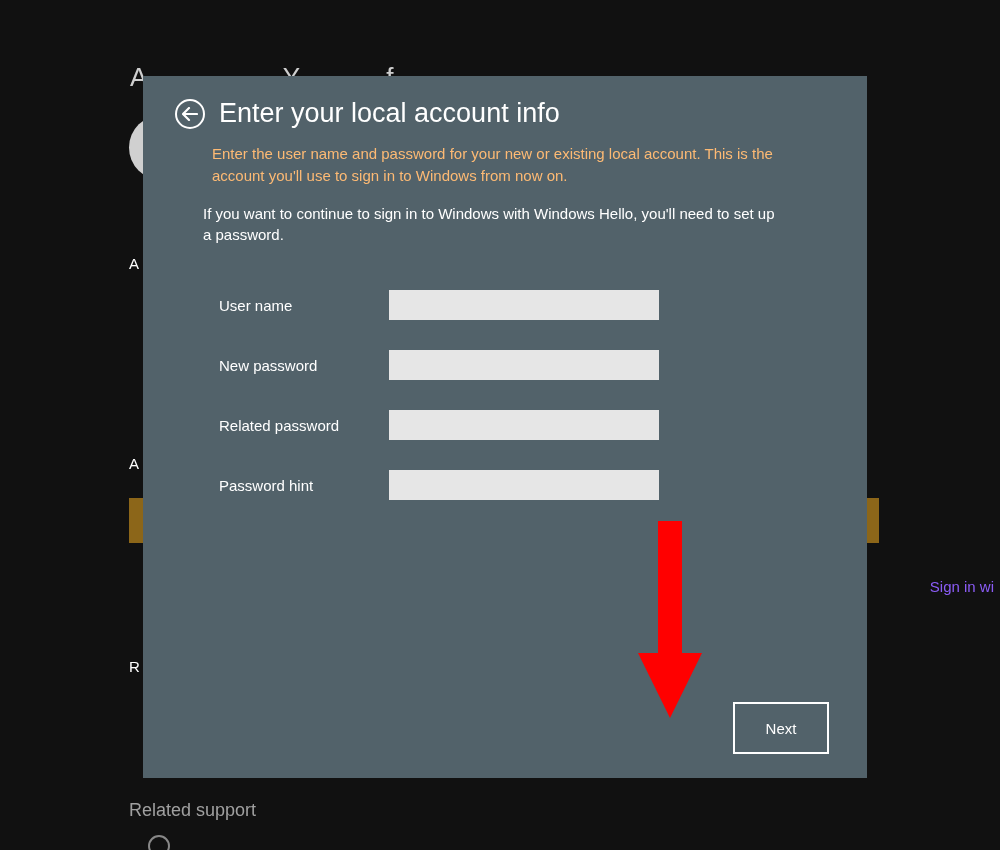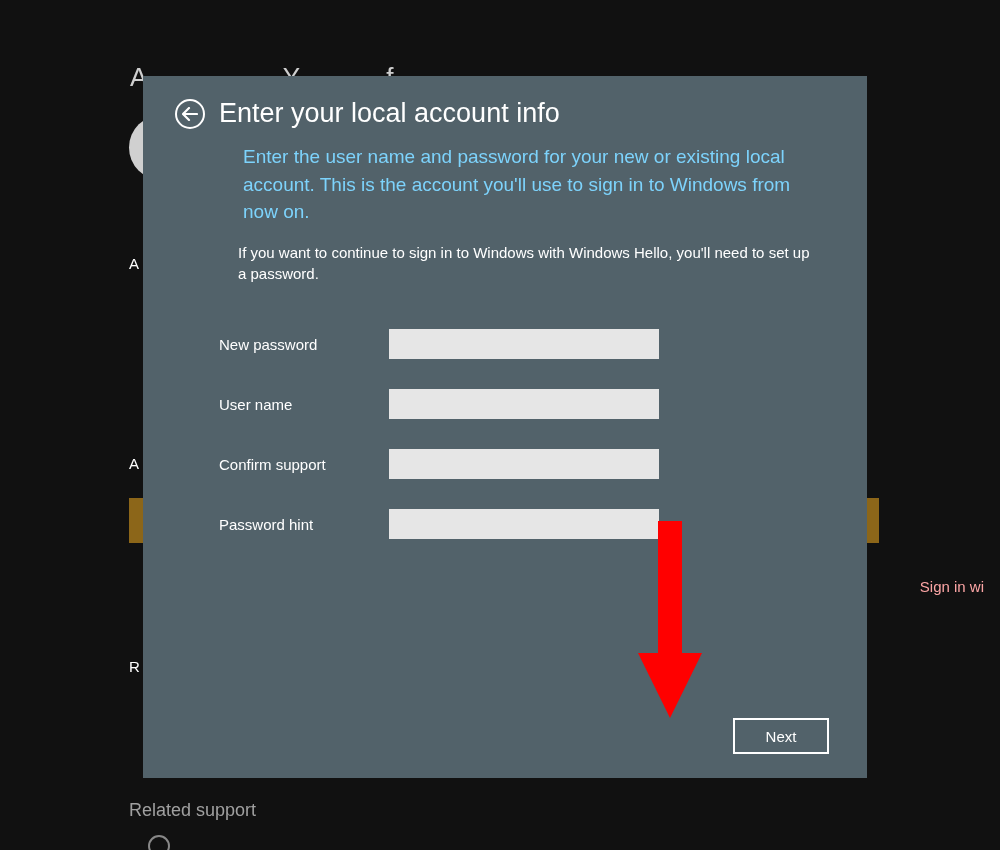--- a/index.html
+++ b/index.html
@@ -65,23 +65,23 @@
       left: 129px;
       width: 750px;
       height: 45px;
       background: #e0a020;
       opacity: 0.6;
     }
     .bg-signin {
       position: absolute;
       top: 578px;
       right: 0;
-      color: #fca5a5;
-      font-size: 15px;
-      padding-right: 16px;
+      color: #8b5cf6;
+      font-size: 15px;
+      padding-right: 6px;
     }
     .bg-related {
       position: absolute;
       top: 800px;
       left: 129px;
       color: #a0a0a0;
       font-size: 18px;
     }
     .bg-globe {
       position: absolute;
@@ -122,32 +122,32 @@
       cursor: pointer;
       flex-shrink: 0;
     }
     .back-button svg { display: block; }
     .dialog-title {
       font-size: 27px;
       font-weight: 300;
       color: #ffffff;
     }
     .dialog-desc {
-      font-size: 19px;
-      color: #7dd3fc;
+      font-size: 15px;
+      color: #fdba74;
       line-height: 1.45;
-      margin-left: 68px;
+      margin-left: 37px;
       margin-bottom: 16px;
       max-width: 572px;
     }
     .dialog-desc2 {
       font-size: 15px;
       color: #ffffff;
       line-height: 1.45;
-      margin-left: 63px;
+      margin-left: 28px;
       margin-bottom: 44px;
       max-width: 572px;
     }
     .form-area {
       margin-left: 44px;
     }
     .form-row {
       display: flex;
       align-items: center;
       margin-bottom: 30px;
@@ -169,21 +169,21 @@
     
     .dialog-footer {
       margin-top: auto;
       display: flex;
       justify-content: flex-end;
       gap: 24px;
       padding-right: 6px;
     }
     .btn {
       min-width: 96px;
-      height: 36px;
+      height: 52px;
       background: transparent;
       border: 2px solid #ffffff;
       color: #ffffff;
       font-size: 15px;
       cursor: pointer;
       padding: 0 18px;
     }
     
     
     .arrow-annotation {
@@ -215,29 +215,29 @@
         <path d="M7 1 L1 7 L7 13 M1 7 L15 7" stroke="#ffffff" stroke-width="2.2" fill="none" stroke-linecap="round" stroke-linejoin="round"></path>
       </svg>
     </div>
     <div class="dialog-title">Enter your local account info</div>
   </div>
   <div class="dialog-desc">Enter the user name and password for your new or existing local account. This is the account you'll use to sign in to Windows from now on.</div>
   <div class="dialog-desc2">If you want to continue to sign in to Windows with Windows Hello, you'll need to set up a password.</div>
 
   <div class="form-area">
     <div class="form-row">
+      <div class="form-label">User name</div>
+      <input class="form-input" type="text" value="" style="">
+    </div>
+    <div class="form-row">
       <div class="form-label">New password</div>
       <input class="form-input" type="password" value="" style="">
     </div>
     <div class="form-row">
-      <div class="form-label">User name</div>
-      <input class="form-input" type="text" value="" style="">
-    </div>
-    <div class="form-row">
-      <div class="form-label">Confirm support</div>
+      <div class="form-label">Related password</div>
       <input class="form-input" type="password" value="" style="">
     </div>
     <div class="form-row">
       <div class="form-label">Password hint</div>
       <input class="form-input" type="text" value="" style="">
     </div>
   </div>
 
   <div class="dialog-footer">
     <button class="btn">Next</button>

